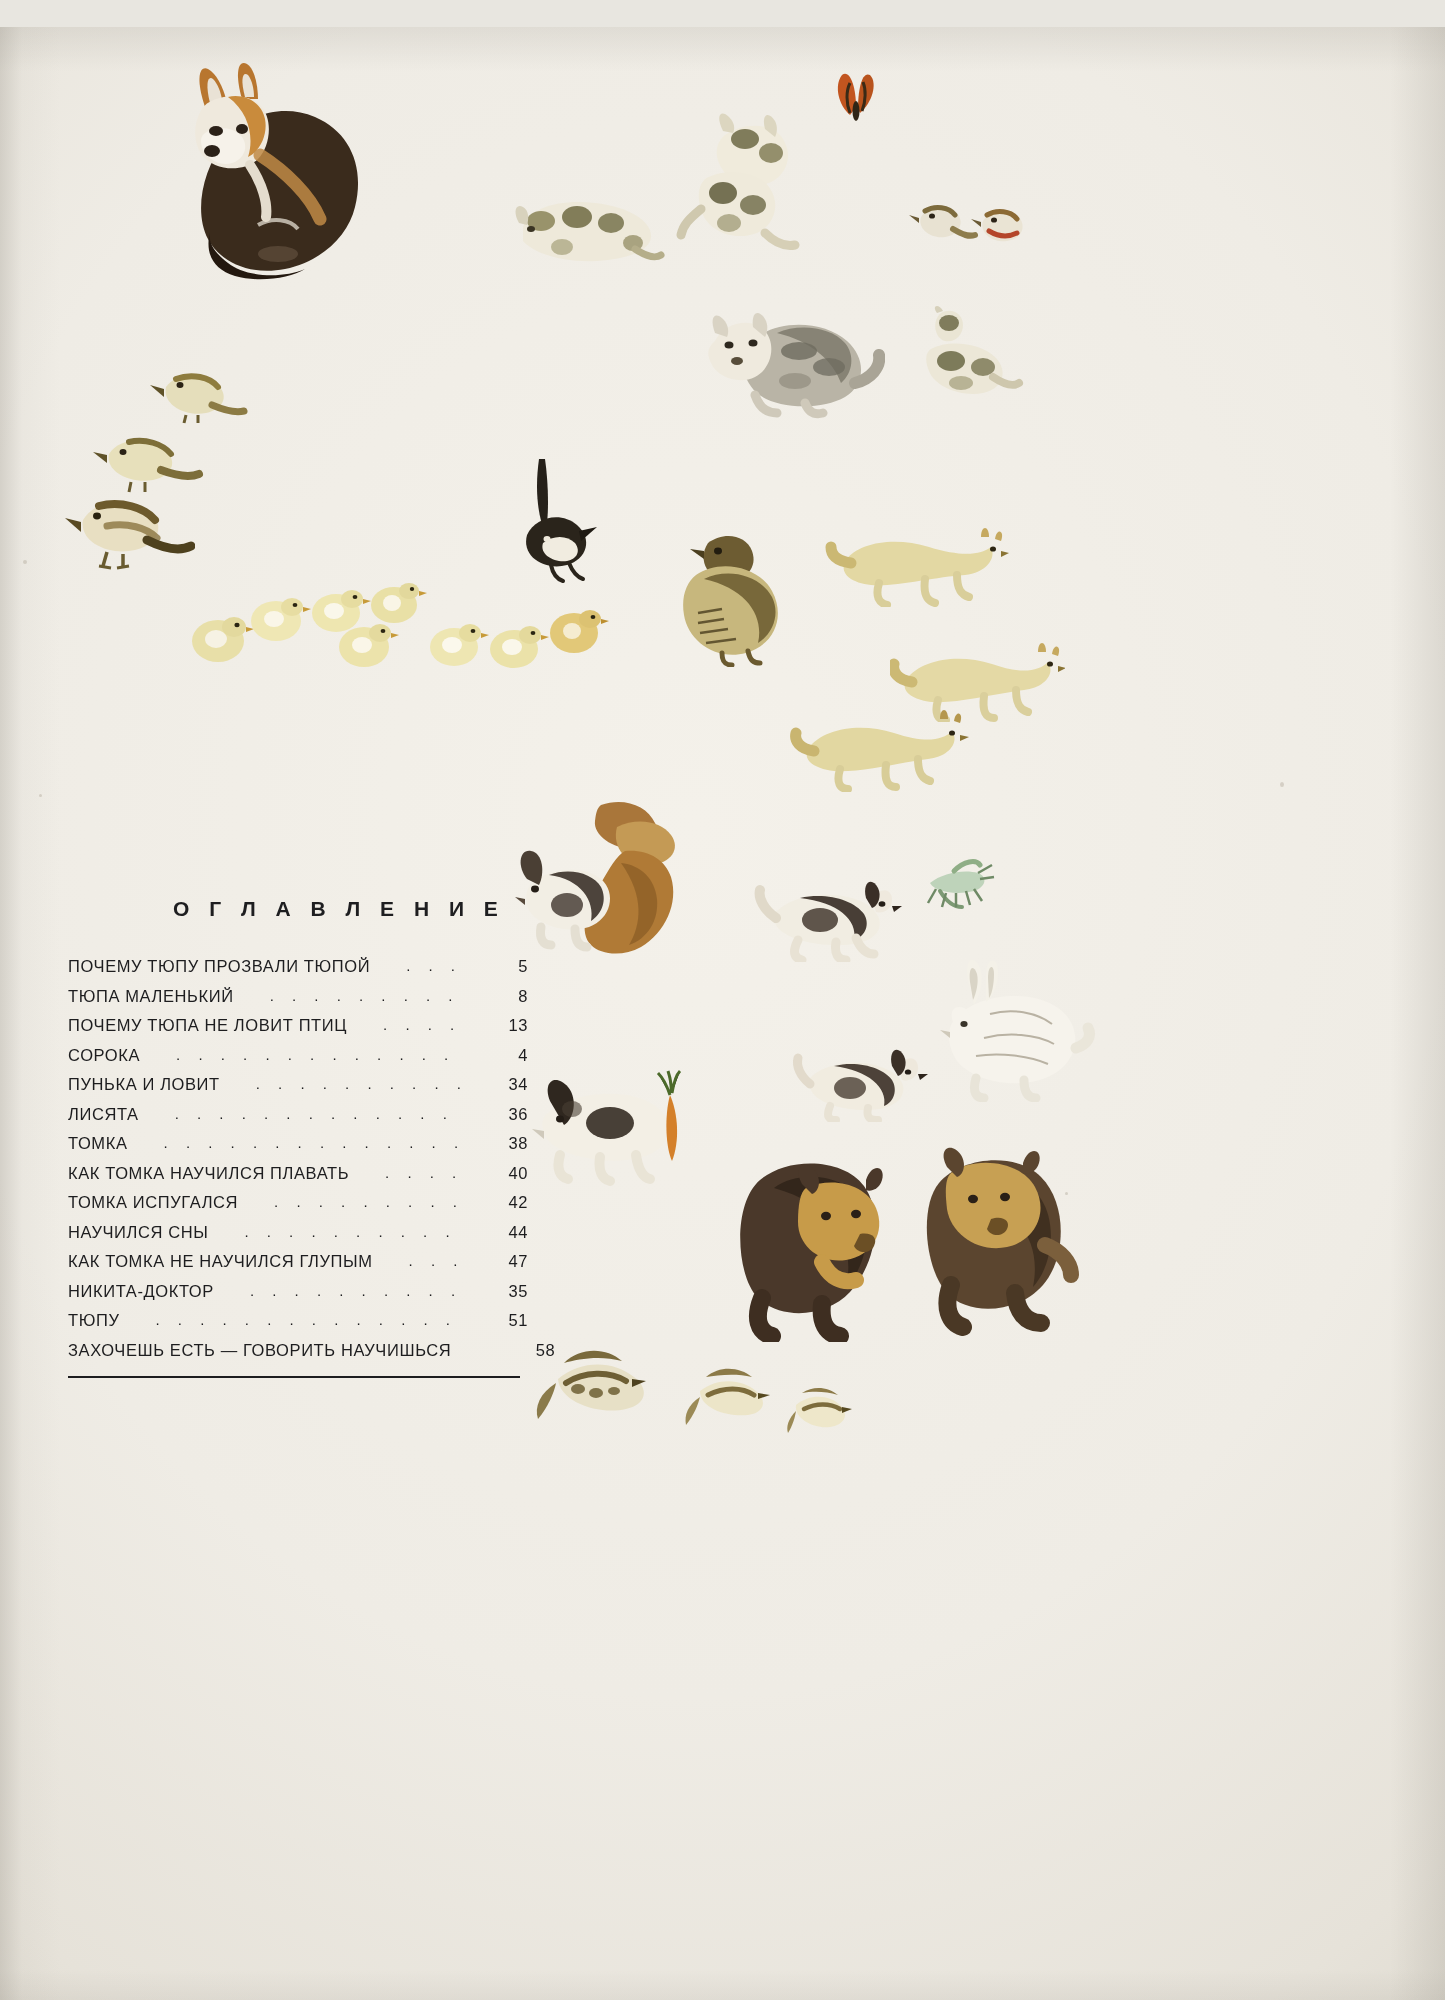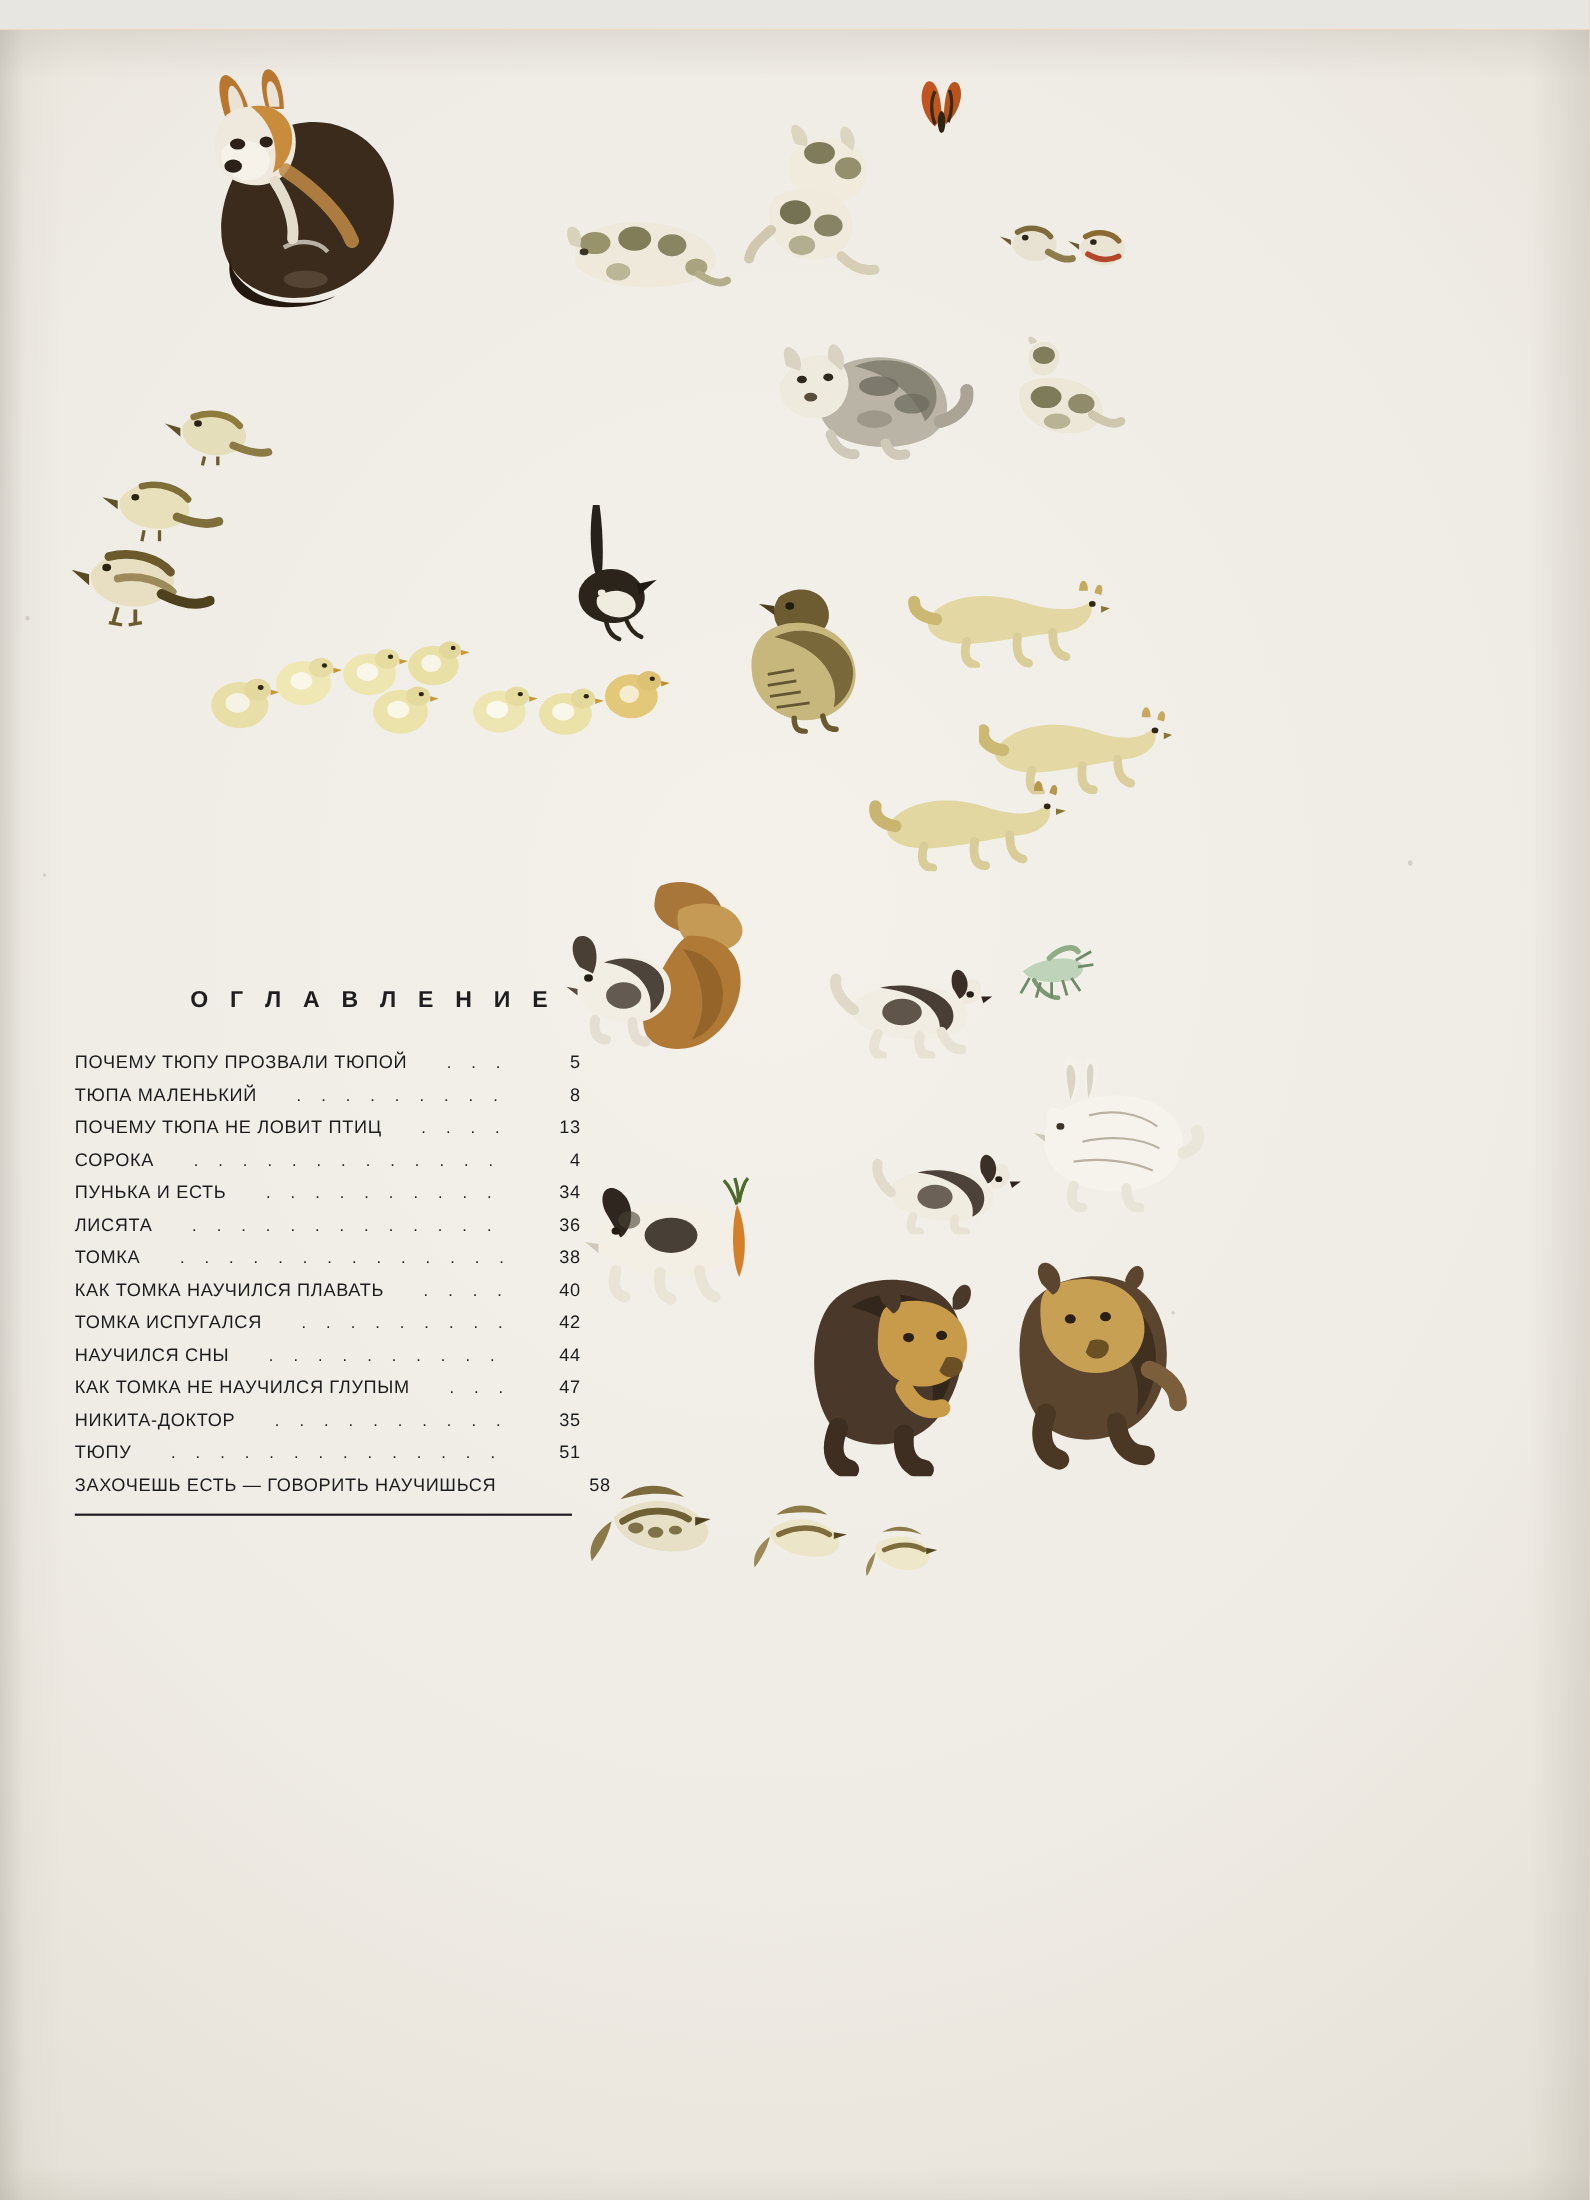--- a/index.html
+++ b/index.html
@@ -53,21 +53,21 @@
   #toc-title {
     font-size: 21px;
     letter-spacing: 7px;
     color: #1e1e20;
     font-weight: bold;
     margin-left: 105px;
     margin-bottom: 36px;
   }
   .toc-row {
     display: flex;
-    align-items: flex-end;
+    align-items: center;
     font-size: 16.5px;
     letter-spacing: .6px;
     color: #1d1d1f;
     margin-bottom: 10.5px;
     white-space: nowrap;
     gap: 28px;
   }
   .toc-label {
     flex: 0 0 auto;
   }
@@ -570,21 +570,21 @@
           <span class="toc-label">ПОЧЕМУ ТЮПА НЕ ЛОВИТ ПТИЦ</span>
           <span class="toc-dots">. . . . . . . . . . . . . . . . . . . . . . . . . . . . . .</span>
           <span class="toc-page">13</span>
         </div>
         <div class="toc-row">
           <span class="toc-label">СОРОКА</span>
           <span class="toc-dots">. . . . . . . . . . . . . . . . . . . . . . . . . . . . . .</span>
           <span class="toc-page">4</span>
         </div>
         <div class="toc-row">
-          <span class="toc-label">ПУНЬКА И ЕСТЬ</span>
+          <span class="toc-label">ПУНЬКА И ЛОВИТ</span>
           <span class="toc-dots">. . . . . . . . . . . . . . . . . . . . . . . . . . . . . .</span>
           <span class="toc-page">34</span>
         </div>
         <div class="toc-row">
           <span class="toc-label">ЛИСЯТА</span>
           <span class="toc-dots">. . . . . . . . . . . . . . . . . . . . . . . . . . . . . .</span>
           <span class="toc-page">36</span>
         </div>
         <div class="toc-row">
           <span class="toc-label">ТОМКА</span>

